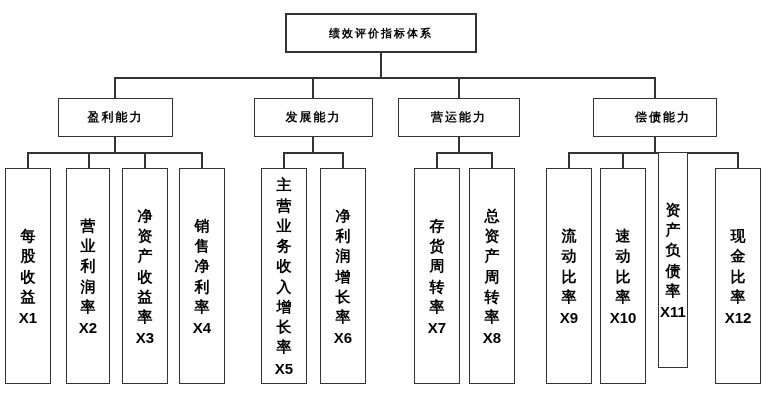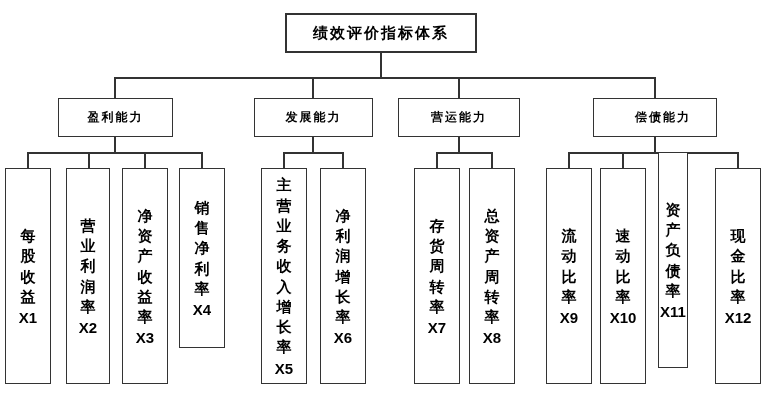--- a/index.html
+++ b/index.html
@@ -19,21 +19,21 @@
     position: absolute;
     background: #ffffff;
     border: 2px solid #333333;
     box-sizing: border-box;
     display: flex;
     align-items: center;
     justify-content: center;
     color: #000000;
   }
   .root-box {
-    font-size: 15px;
+    font-size: 11px;
     font-weight: bold;
     letter-spacing: 2px;
   }
   .cat-box {
     font-size: 12px;
     font-weight: bold;
     letter-spacing: 2px;
     border-width: 1.5px;
   }
   .vbox {
@@ -119,21 +119,21 @@
     <span class="vcode">X1</span>
   </div>
   <div class="box vbox" style="left:66px; top:168px; width:44px; height:216px;">
     <span class="vname">营业利润率</span>
     <span class="vcode">X2</span>
   </div>
   <div class="box vbox" style="left:122px; top:168px; width:46px; height:216px;">
     <span class="vname">净资产收益率</span>
     <span class="vcode">X3</span>
   </div>
-  <div class="box vbox" style="left:179px; top:168px; width:46px; height:180px;">
+  <div class="box vbox" style="left:179px; top:168px; width:46px; height:216px;">
     <span class="vname">销售净利率</span>
     <span class="vcode">X4</span>
   </div>
 
   <div class="box vbox" style="left:261px; top:168px; width:46px; height:216px;">
     <span class="vname">主营业务收入增长率</span>
     <span class="vcode">X5</span>
   </div>
   <div class="box vbox" style="left:320px; top:168px; width:46px; height:216px;">
     <span class="vname">净利润增长率</span>

